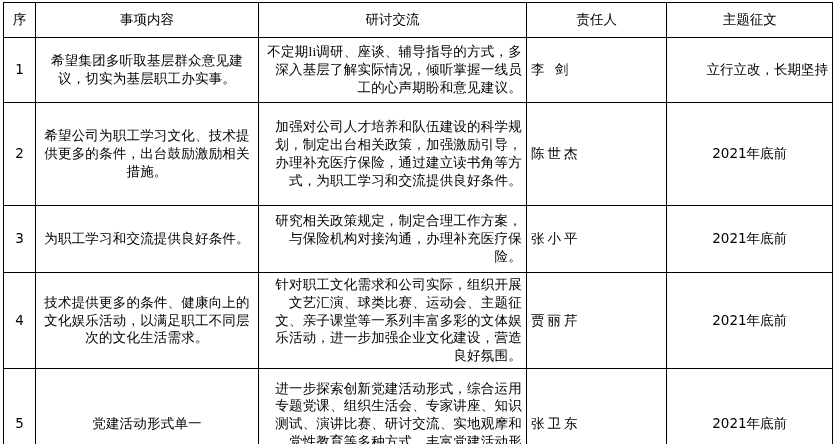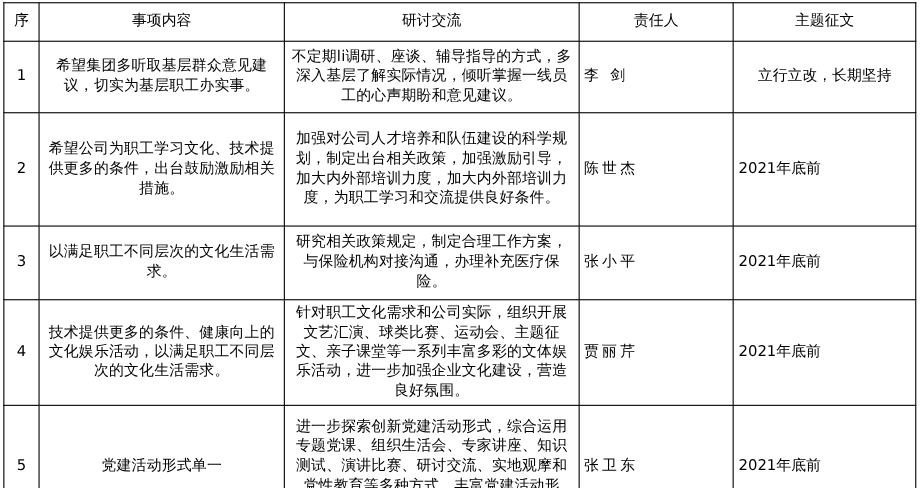--- a/index.html
+++ b/index.html
@@ -50,32 +50,34 @@
   td.seq {
     text-align: center;
     font-weight: bold;
     font-size: 14px;
   }
   td.item {
     text-align: center;
     letter-spacing: 0.2px;
   }
   td.measure {
-    text-align: center;
+    text-align: right;
     letter-spacing: 0.2px;
+    font-family: Liberation Serif, serif;
   }
   td.owner {
     letter-spacing: 3px;
     font-size: 14px;
   }
   td.time {
+    text-align: center;
     font-size: 13.5px;
   }
   td.time.wrap {
-    text-align: center;
+    text-align: right;
   }
   .row-1 td { height: 58px; }
   .row-2 td { height: 96px; }
   .row-3 td { height: 60px; }
   .row-4 td { height: 88px; }
   .row-5 td { height: 104px; }
 </style>
 </head>
 <body>
 
@@ -101,27 +103,27 @@
       <tr class="row-1">
         <td class="seq">1</td>
         <td class="item">希望集团多听取基层群众意见建议，切实为基层职工办实事。</td>
         <td class="measure">不定期li调研、座谈、辅导指导的方式，多深入基层了解实际情况，倾听掌握一线员工的心声期盼和意见建议。</td>
         <td class="owner">李  剑</td>
         <td class="time wrap">立行立改，长期坚持</td>
       </tr>
       <tr class="row-2">
         <td class="seq">2</td>
         <td class="item">希望公司为职工学习文化、技术提供更多的条件，出台鼓励激励相关措施。</td>
-        <td class="measure">加强对公司人才培养和队伍建设的科学规划，制定出台相关政策，加强激励引导，加大内外部培训力度，加大内外部培训力度，为职工学习和交流提供良好条件。</td>
+        <td class="measure">加强对公司人才培养和队伍建设的科学规划，制定出台相关政策，加强激励引导，办理补充医疗保险，通过建立读书角等方式，为职工学习和交流提供良好条件。</td>
         <td class="owner">陈世杰</td>
         <td class="time">2021年底前</td>
       </tr>
       <tr class="row-3">
         <td class="seq">3</td>
-        <td class="item">以满足职工不同层次的文化生活需求。</td>
+        <td class="item">为职工学习和交流提供良好条件。</td>
         <td class="measure">研究相关政策规定，制定合理工作方案，与保险机构对接沟通，办理补充医疗保险。</td>
         <td class="owner">张小平</td>
         <td class="time">2021年底前</td>
       </tr>
       <tr class="row-4">
         <td class="seq">4</td>
         <td class="item">技术提供更多的条件、健康向上的文化娱乐活动，以满足职工不同层次的文化生活需求。</td>
         <td class="measure">针对职工文化需求和公司实际，组织开展文艺汇演、球类比赛、运动会、主题征文、亲子课堂等一系列丰富多彩的文体娱乐活动，进一步加强企业文化建设，营造良好氛围。</td>
         <td class="owner">贾丽芹</td>
         <td class="time">2021年底前</td>

